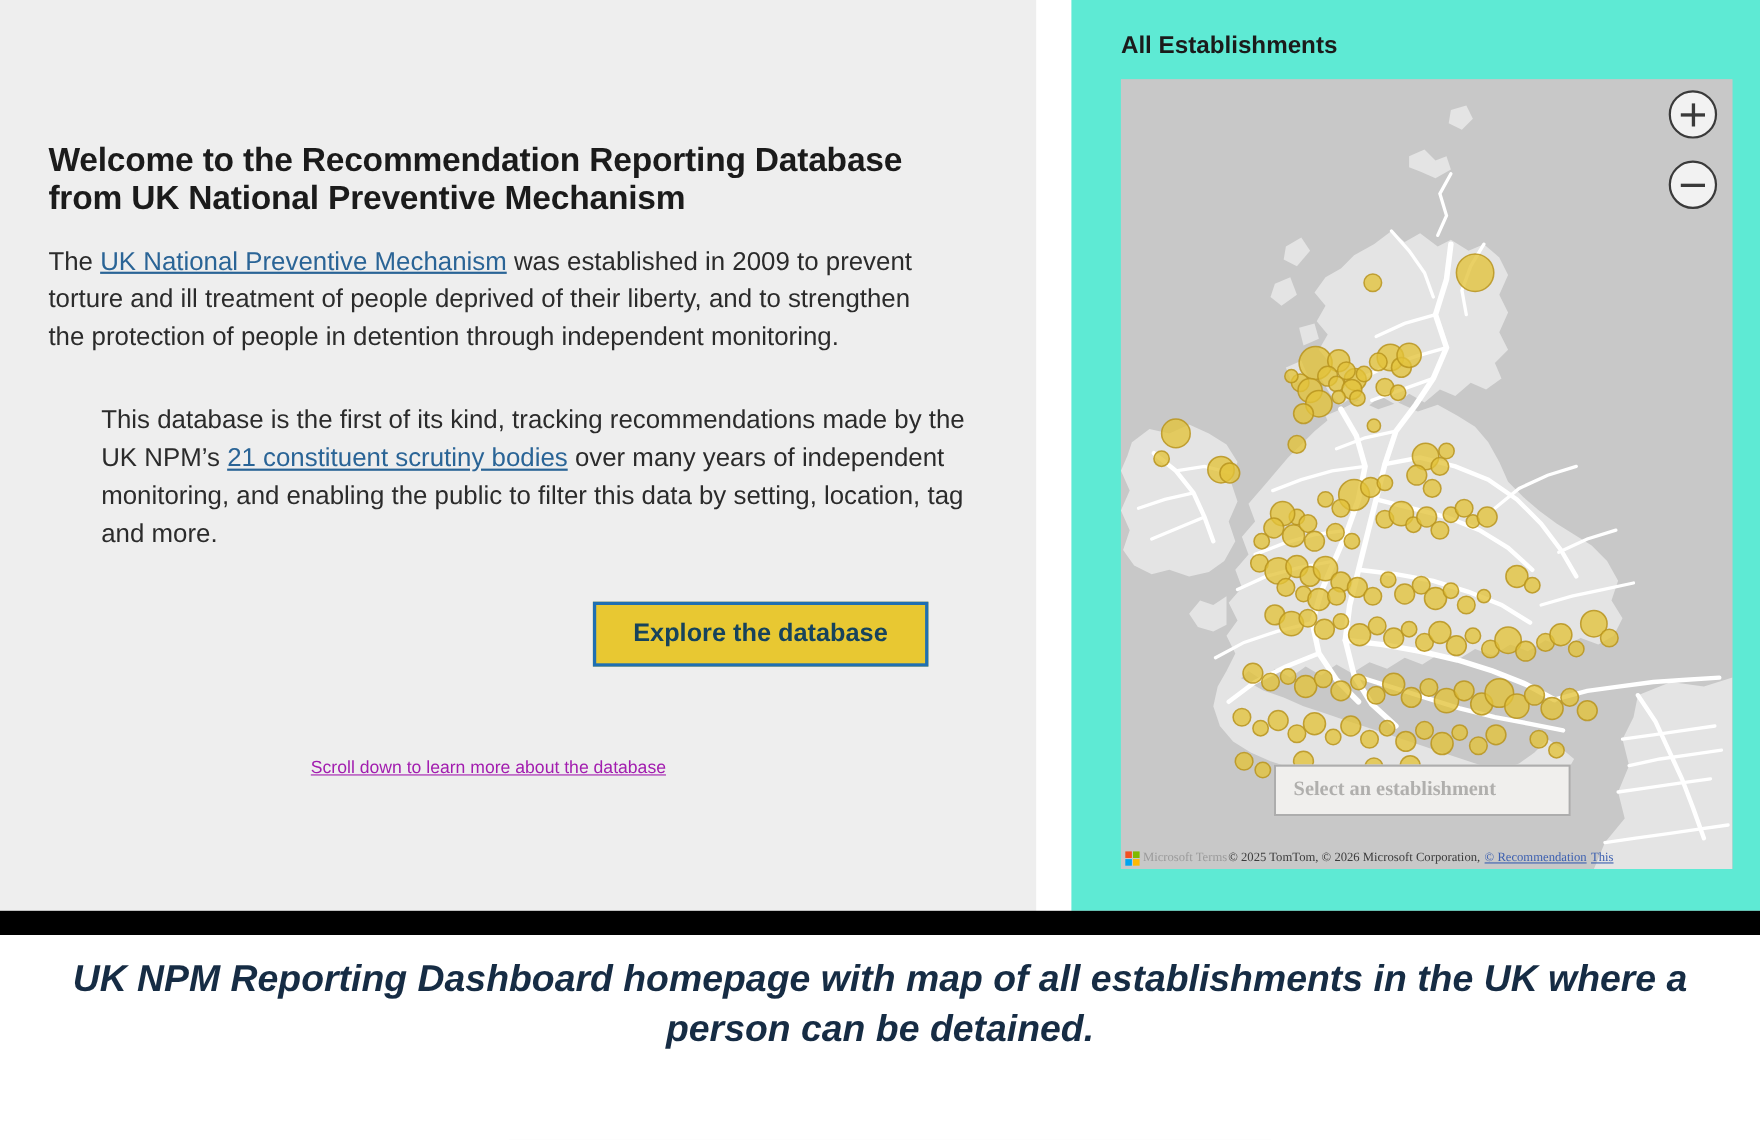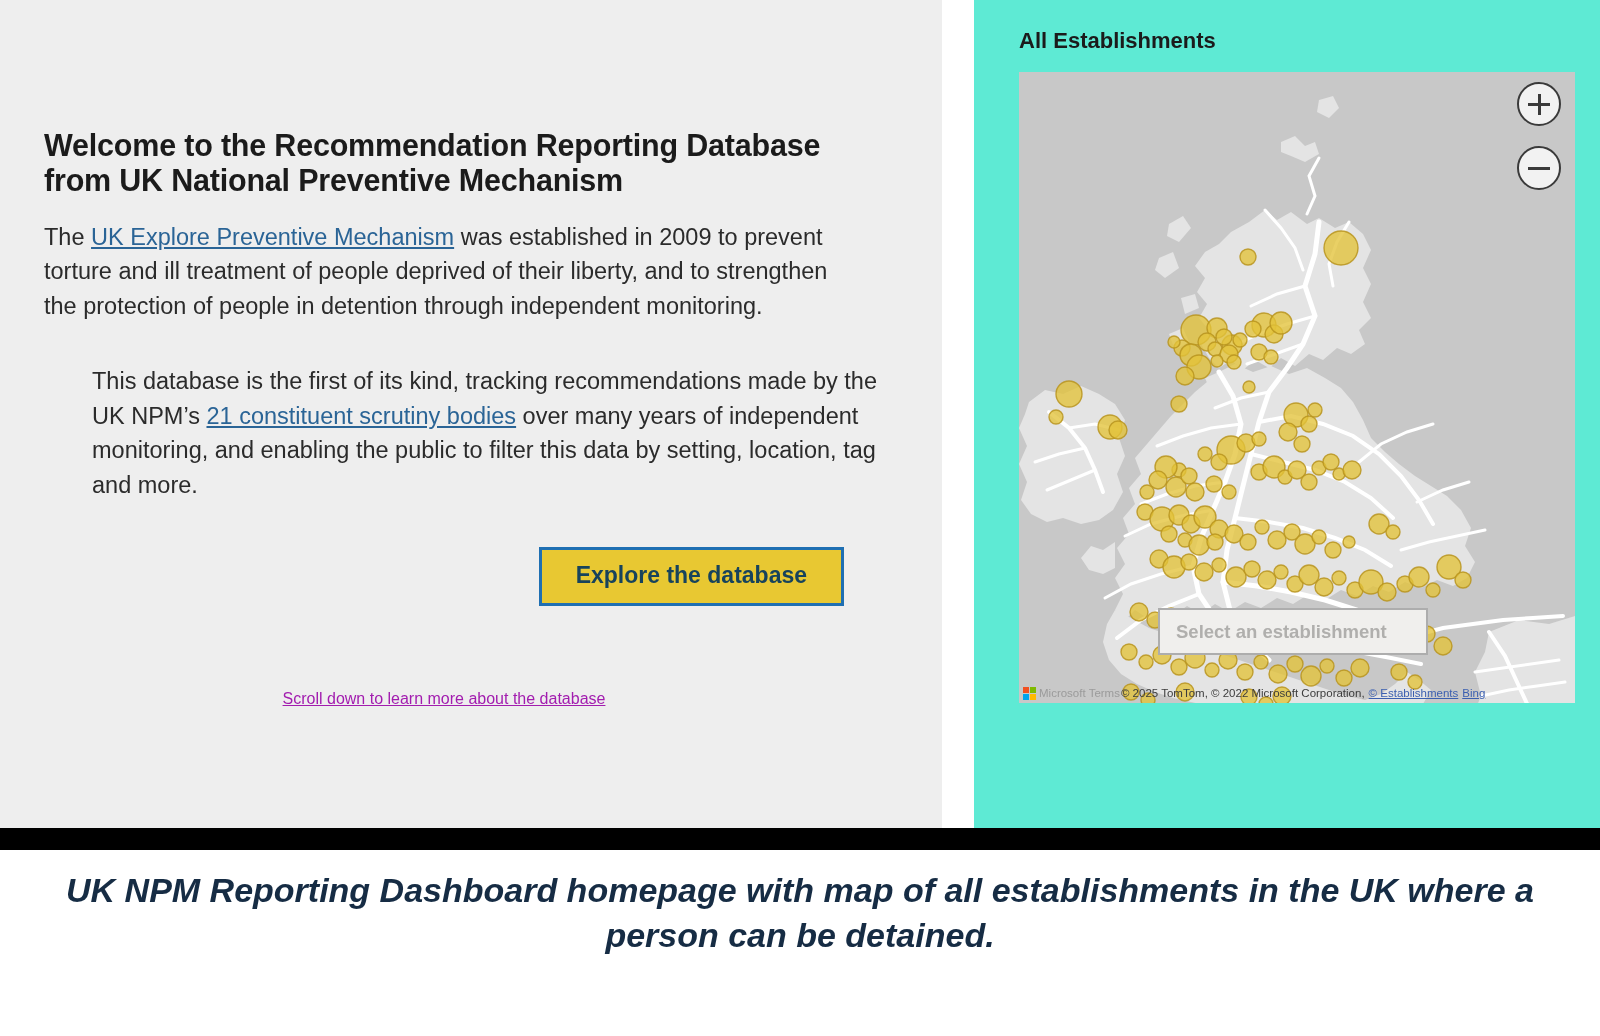--- a/index.html
+++ b/index.html
@@ -114,23 +114,24 @@
     top: 28px;
     font-size: 22px;
     font-weight: bold;
     color: #1b1b1b;
   }
   #map-frame {
     position: absolute;
     left: 45px;
     top: 72px;
     width: 556px;
-    height: 631px;
+    height: 718px;
     background: #c8c8c8;
     overflow: hidden;
+    font-family: Liberation Serif, serif;
   }
   #map-svg { display: block; width: 556px; height: 718px; }
 
   
   .map-zoom-btn {
     position: absolute;
     right: 14px;
     width: 44px;
     height: 44px;
     border-radius: 50%;
@@ -245,21 +246,21 @@
 <body>
 
 <div id="screenshot">
 
   <div id="left-panel">
     <div id="left-inner">
 
       <h1 id="welcome-heading">Welcome to the Recommendation Reporting Database from UK National Preventive Mechanism</h1>
 
       <p class="body-para">
-        <span>The </span><a class="inline-link" href="#">UK Explore Preventive Mechanism</a><span> was established in 2009 to prevent torture and ill treatment of people deprived of their liberty, and to strengthen the protection of people in detention through independent monitoring.</span>
+        <span>The </span><a class="inline-link" href="#">UK National Preventive Mechanism</a><span> was established in 2009 to prevent torture and ill treatment of people deprived of their liberty, and to strengthen the protection of people in detention through independent monitoring.</span>
       </p>
 
       <p class="body-para" id="para-2">
         <span>This database is the first of its kind, tracking recommendations made by the UK NPM’s </span><a class="inline-link" href="#">21 constituent scrutiny bodies</a><span> over many years of independent monitoring, and enabling the public to filter this data by setting, location, tag and more.</span>
       </p>
 
       <div id="cta-wrap">
         <button id="explore-button">Explore the database</button>
       </div>
 
@@ -528,23 +529,23 @@
       </div>
 
       <div id="attribution">
         <span id="ms-logo">
           <i></i>
             <i></i>
             <i></i>
             <i></i>
         </span>
         <span id="bing-word">Microsoft Terms</span>
-        <span>© 2025 TomTom, © 2022 Microsoft Corporation,</span>
-        <a class="attrib-link" href="#">© Establishments</a>
-        <a class="attrib-link" href="#">Bing</a>
+        <span>© 2025 TomTom, © 2026 Microsoft Corporation,</span>
+        <a class="attrib-link" href="#">© Recommendation</a>
+        <a class="attrib-link" href="#">This</a>
       </div>
 
     </div>
   </div>
 </div>
 
 <div id="divider"></div>
 
 <div id="caption">
   <span id="caption-text">UK NPM Reporting Dashboard homepage with map of all establishments in the UK where a person can be detained.</span>

